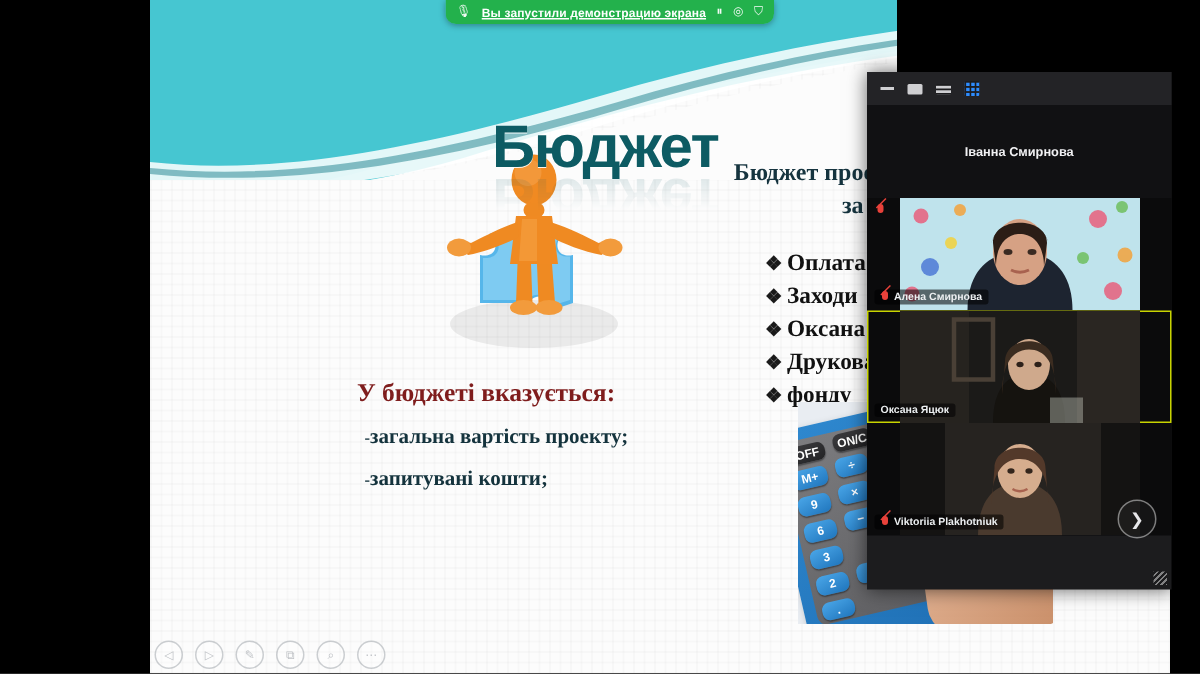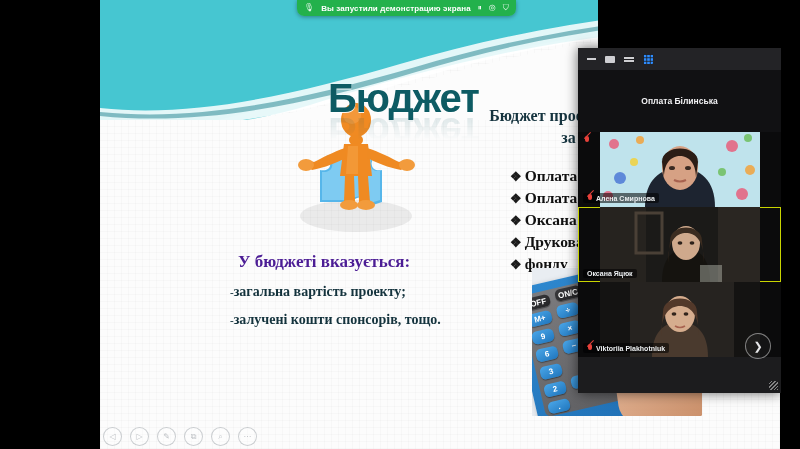--- a/index.html
+++ b/index.html
@@ -31,24 +31,24 @@
     font-family:"Liberation Serif",serif;font-weight:bold;font-size:16px;color:#16343f;line-height:1.35;}
 
   
   #bullets{position:absolute;left:410px;top:165px;width:230px;
     font-family:"Liberation Serif",serif;font-weight:bold;font-size:15.5px;color:#111;line-height:1.42;}
   #bullets .b{white-space:nowrap;}
   #bullets .dia{color:#1a1a1a;margin-right:3px;font-size:13px;}
 
   
   #lead{position:absolute;left:138px;top:252px;font-family:"Liberation Serif",serif;
-    font-weight:bold;font-size:17px;color:#4c1d95;}
+    font-weight:bold;font-size:17px;color:#7f1d1d;}
   #points{position:absolute;left:130px;top:284px;width:268px;
     font-family:"Liberation Serif",serif;font-weight:bold;font-size:14px;color:#14333d;}
-  #points .pt{margin-bottom:12px;}
+  #points .pt{margin-bottom:12px;margin-left:13px;}
   #points .pt.just{text-align:justify;text-align-last:left;line-height:1.45;}
   #points .dash{font-size:11px;}
 
   
   #puzzleman{position:absolute;left:188px;top:98px;width:135px;height:142px;}
 
   
   #calcphoto{position:absolute;left:432px;top:268px;width:170px;height:148px;overflow:hidden;
      background:#e9edf2;}
   .sheet{position:absolute;right:0;top:0;width:78px;height:148px;background:
@@ -67,21 +67,21 @@
      background:linear-gradient(140deg,#e6b89a,#c98e68);transform:rotate(-8deg);}
   .pen{position:absolute;right:10px;top:40px;width:12px;height:70px;background:#141414;
      border-radius:3px;transform:rotate(22deg);}
   .pen:after{content:"";position:absolute;left:1px;top:-13px;border-left:5px solid transparent;
      border-right:5px solid transparent;border-bottom:15px solid #c9a227;}
 
   
   #sharebar{position:absolute;left:297px;top:0;height:16px;display:flex;align-items:stretch;
     border-radius:0 0 7px 7px;overflow:hidden;box-shadow:0 1px 4px rgba(0,0,0,.35);z-index:40;}
   .share-green{background:#23b14c;display:flex;align-items:center;padding:0 7px;gap:7px;}
-  .share-green .lbl{color:#fff;font-size:8px;font-weight:bold;white-space:nowrap;letter-spacing:.1px;}
+  .share-green .lbl{color:#fff;font-size:8px;font-weight:bold;white-space:nowrap;letter-spacing:.1px;text-decoration:underline;}
   .share-ico{font-size:8px;color:#ffffff;opacity:.95;line-height:1;}
   .share-stop{background:#e02020;display:flex;align-items:center;gap:4px;padding:0 8px;}
   .share-stop .lbl{color:#fff;font-size:8px;font-weight:bold;white-space:nowrap;}
   .stop-sq{width:6px;height:6px;background:#fff;}
 
   
   #zoomwin{position:absolute;left:578px;top:48px;width:203px;height:345px;background:#1c1c1e;z-index:50;
      box-shadow:0 0 12px rgba(0,0,0,.6);}
   #zoom-topbar{height:22px;display:flex;align-items:center;gap:9px;padding:0 9px;background:#232326;}
   .vicon{display:flex;align-items:center;justify-content:center;}
@@ -174,30 +174,30 @@
     <div id="title">Бюджет</div>
     <div id="title-reflection">Бюджет</div>
 
     <div id="subheading">
       <div>Бюджет проекту складається</div>
       <div>за  вимогами фонду</div>
     </div>
 
     <div id="bullets">
       <div class="b"><span class="dia">❖</span><span>Оплата праці</span></div>
-      <div class="b"><span class="dia">❖</span><span>Оплата</span></div>
+      <div class="b"><span class="dia">❖</span><span>Заходи</span></div>
       <div class="b"><span class="dia">❖</span><span>Оксана</span></div>
       <div class="b"><span class="dia">❖</span><span>Друковані матеріали</span></div>
       <div class="b"><span class="dia">❖</span><span>фонду</span></div>
     </div>
 
     <div id="lead">У бюджеті вказується:</div>
     <div id="points">
       <div class="pt"><span class="dash">-</span><span>загальна вартість проекту;</span></div>
-      <div class="pt"><span class="dash">-</span><span>залучені кошти спонсорів, тощо.</span></div>
+      <div class="pt"><span class="dash">-</span><span>запитувані кошти;</span></div>
     </div>
 
     <div id="calcphoto">
       <div class="sheet">
         <div class="num" style="top:14px">815,073,273</div>
         <div class="num" style="top:26px">549,630,000</div>
         <div class="num" style="top:38px">384,741,000</div>
         <div class="num" style="top:50px">1,076,839,3</div>
         <div class="num" style="top:68px">677,890,6</div>
         <div class="num" style="top:86px">591,625,9</div>
@@ -251,21 +251,21 @@
         </span>
       <span class="vicon">
           <span class="vi-strip"></span>
         </span>
       <span class="vicon">
           <span class="vi-gallery"></span>
         </span>
     </div>
 
     <div id="zoom-speaker">
-      <span class="nm">Оплата Білинська</span>
+      <span class="nm">Іванна Смирнова</span>
     </div>
 
     <div id="tiles">
 
       <div class="tile">
         <div class="video">
           <svg width="160" height="75" viewBox="0 0 160 75">
             <rect width="160" height="75" fill="#bfe3ec"></rect>
             <g opacity=".85">
               <circle cx="14" cy="12" r="5" fill="#e8607d"></circle>

